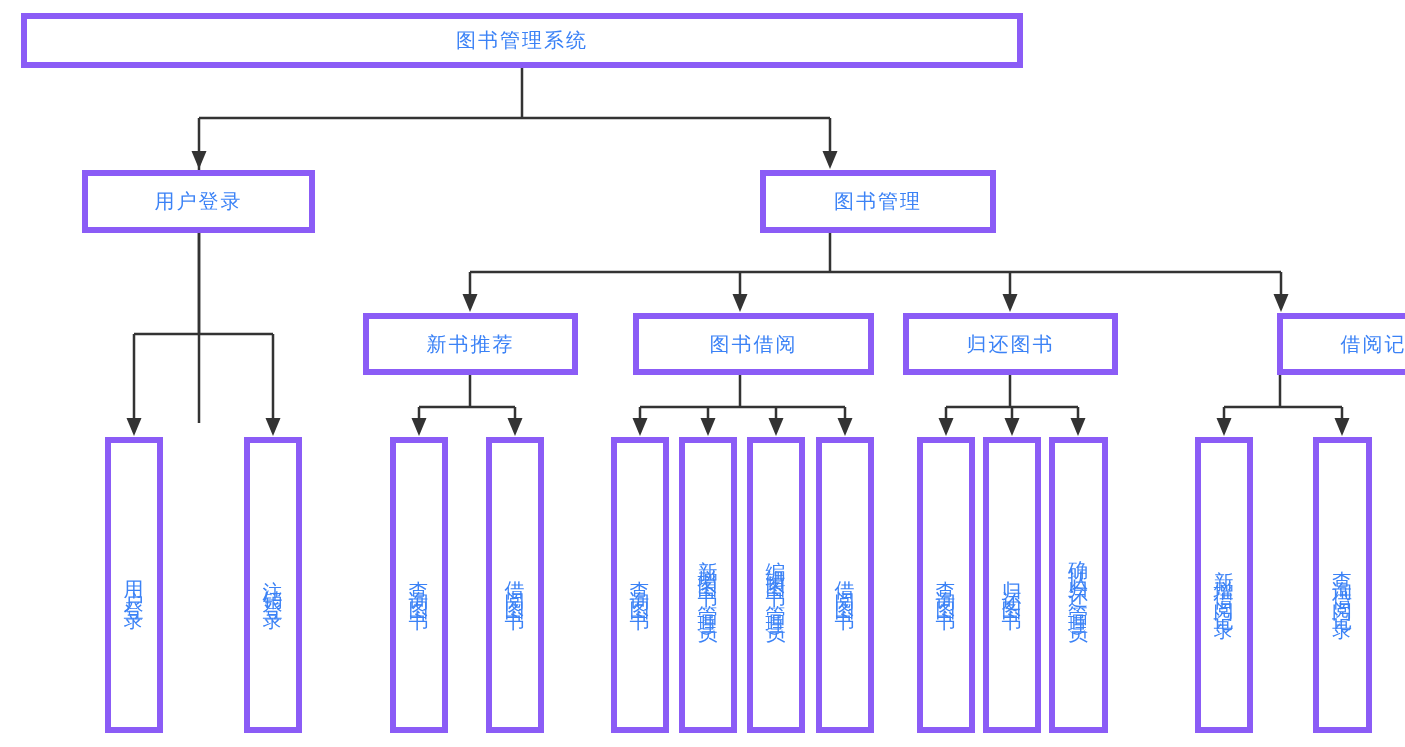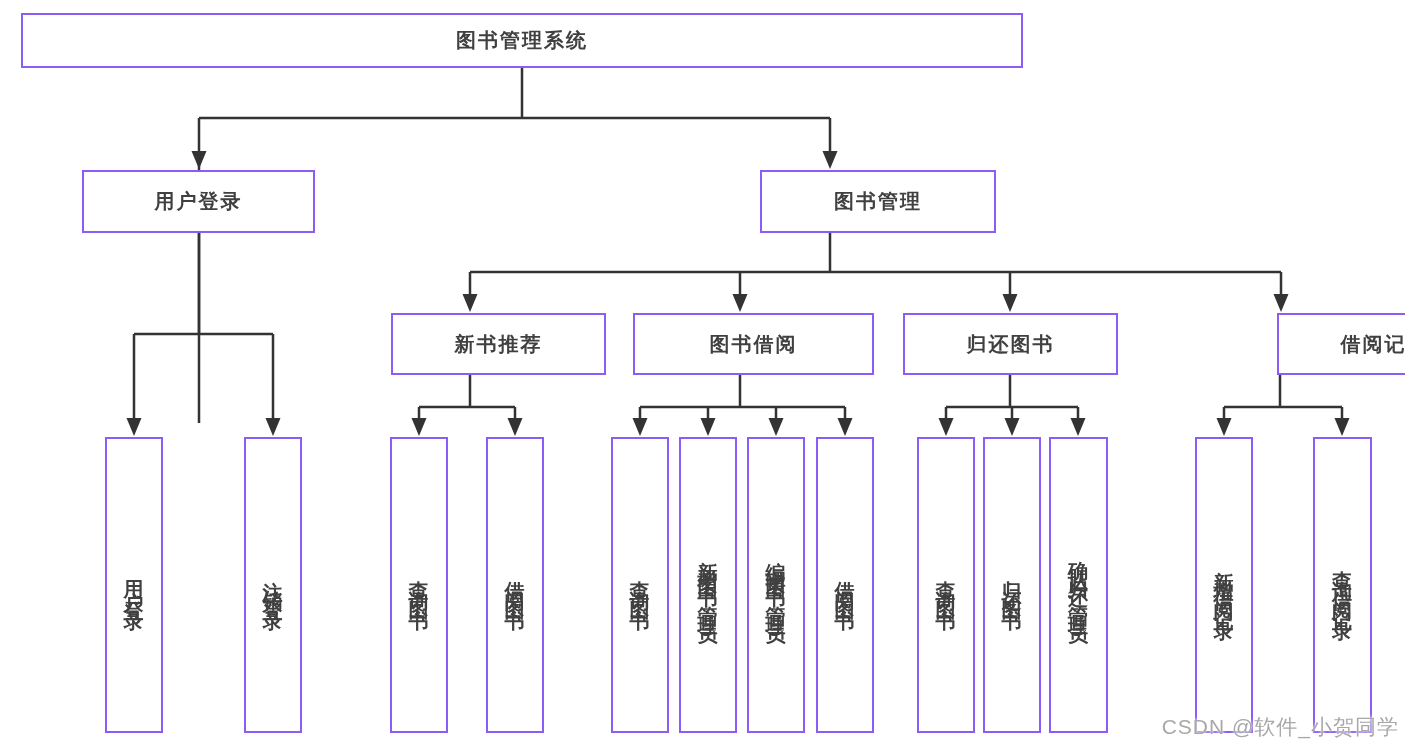--- a/index.html
+++ b/index.html
@@ -20,27 +20,26 @@
   #connectors {
     position: absolute;
     left: 0;
     top: 0;
     z-index: 1;
   }
   .node {
     position: absolute;
     box-sizing: border-box;
     background: #ffffff;
-    border: 2px solid #8b5cf6;
-    color: #404040;
+    border: 6px solid #8b5cf6;
+    color: #3b82f6;
     display: flex;
     align-items: center;
     justify-content: center;
     z-index: 2;
-    font-weight: bold;
   }
   .node.h {
     font-size: 20px;
     letter-spacing: 2px;
     white-space: nowrap;
   }
   .node.v {
     writing-mode: vertical-rl;
     font-size: 20px;
     letter-spacing: 10px;
@@ -104,21 +103,21 @@
       <polygon points="1216.5,418 1231.5,418 1224,436"></polygon>
       <polygon points="1334.5,418 1349.5,418 1342,436"></polygon>
     </g>
   </svg>
 
   <div class="node h" style="left:21px; top:13px; width:1002px; height:55px;">图书管理系统</div>
 
   <div class="node h" style="left:82px; top:170px; width:233px; height:63px;">用户登录</div>
   <div class="node h" style="left:712px; top:170px; width:236px; height:63px;margin-left:48px;">图书管理</div>
 
-  <div class="node h" style="left:363px; top:313px; width:215px; height:62px;margin-left:28px;">新书推荐</div>
+  <div class="node h" style="left:363px; top:313px; width:215px; height:62px;">新书推荐</div>
   <div class="node h" style="left:633px; top:313px; width:241px; height:62px;">图书借阅</div>
   <div class="node h" style="left:903px; top:313px; width:215px; height:62px;">归还图书</div>
   <div class="node h" style="left:1238px; top:313px; width:215px; height:62px;margin-left:39px;">借阅记录</div>
 
   <div class="node v" style="left:105px; top:437px; width:58px; height:296px;">用户登录</div>
   <div class="node v" style="left:244px; top:437px; width:58px; height:296px;">注销登录</div>
 
   <div class="node v" style="left:390px; top:437px; width:58px; height:296px;">查询图书</div>
   <div class="node v" style="left:486px; top:437px; width:58px; height:296px;">借阅图书</div>
 
@@ -127,15 +126,14 @@
   <div class="node v long" style="left:747px; top:437px; width:58px; height:296px;">编辑图书（管理员）</div>
   <div class="node v" style="left:816px; top:437px; width:58px; height:296px;">借阅图书</div>
 
   <div class="node v" style="left:917px; top:437px; width:58px; height:296px;">查询图书</div>
   <div class="node v" style="left:983px; top:437px; width:58px; height:296px;">归还图书</div>
   <div class="node v long" style="left:1049px; top:437px; width:59px; height:296px;">确认归还（管理员）</div>
 
   <div class="node v" style="left:1195px; top:437px; width:58px; height:296px;">新增借阅记录</div>
   <div class="node v" style="left:1313px; top:437px; width:59px; height:296px;">查询借阅记录</div>
 
-  <div id="watermark">CSDN @软件_小贺同学</div>
 
 </div>
 
 </body></html>

